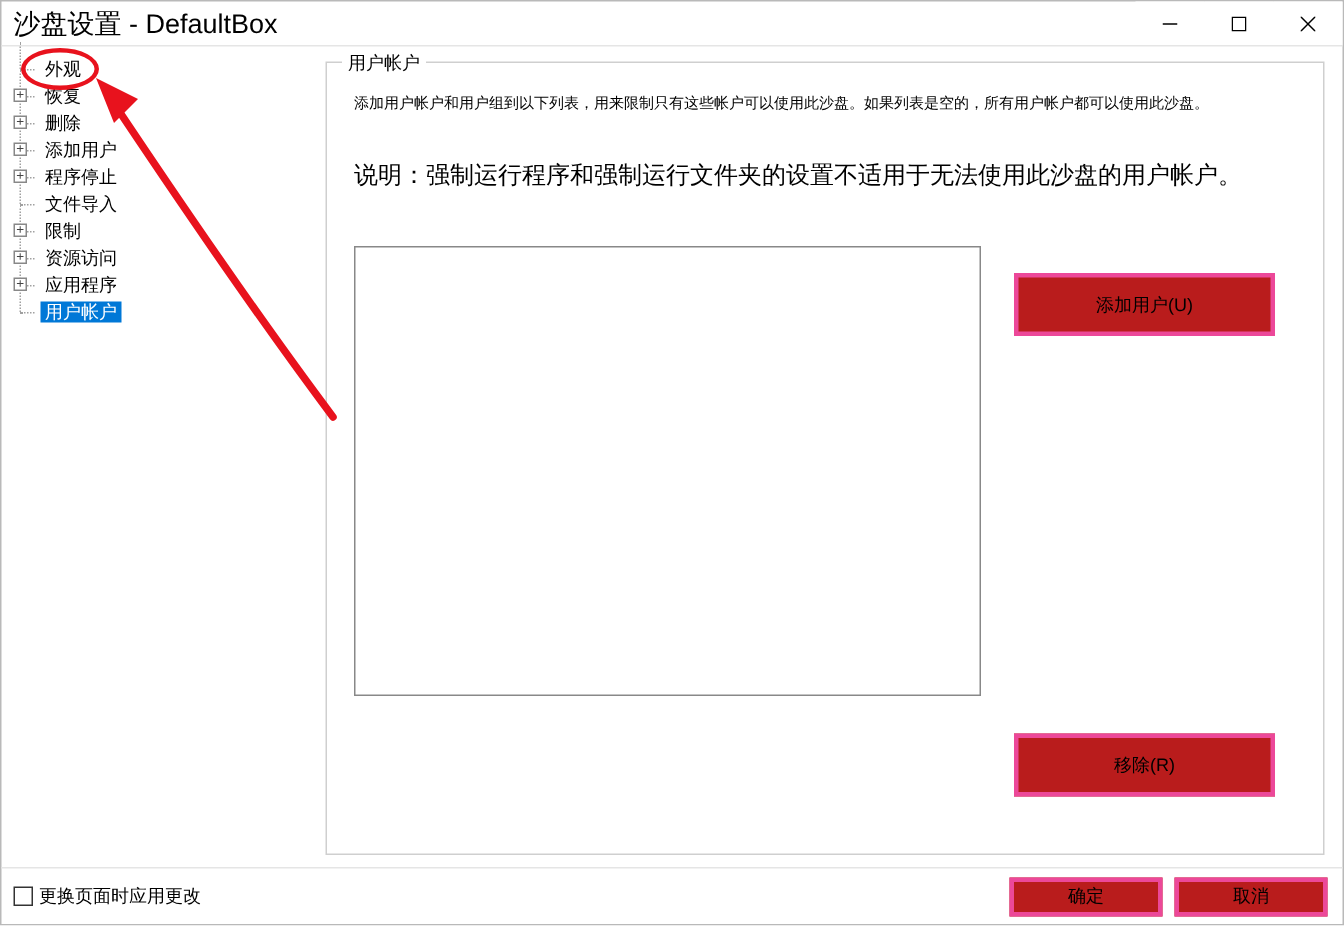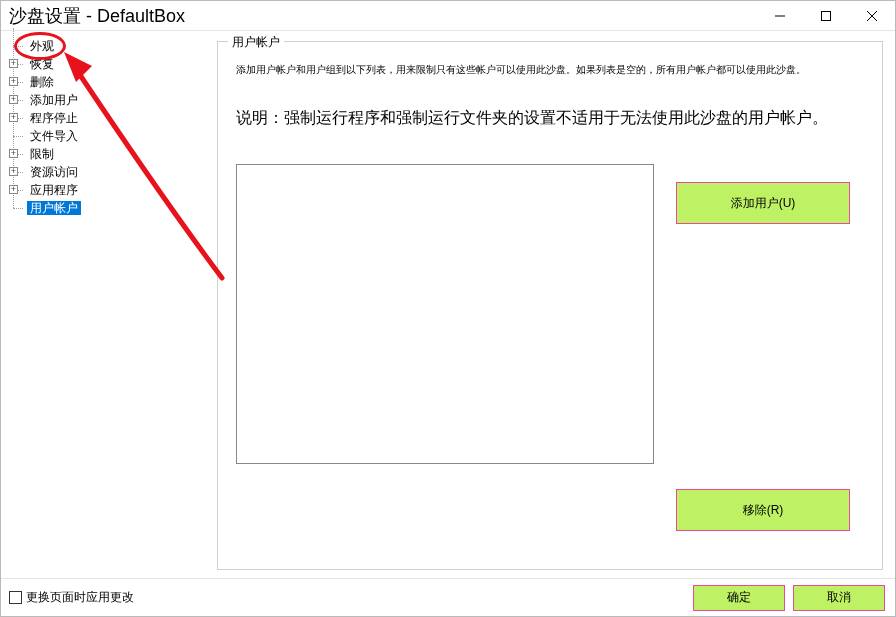--- a/index.html
+++ b/index.html
@@ -22,26 +22,26 @@
   .tree-label { padding: 0 3px; cursor: default; }
   .tree-label.selected { background: #0078d7; color: #fff; }
   .content { flex: 1; padding: 10px 12px 8px 8px; display: flex; }
   .fieldset { flex: 1; border: 1px solid #cfcfcf; position: relative; padding: 18px 18px 14px 18px; display: flex; flex-direction: column; }
   .legend { position: absolute; top: -8px; left: 10px; background: #fff; padding: 0 4px; font-size: 12px; }
   .desc { font-size: 10px; line-height: 20px; margin-bottom: 28px; }
   .note { font-size: 16px; line-height: 20px; margin-bottom: 36px; }
   .list-row { display: flex; gap: 22px; flex: 1; }
   .listbox { width: 418px; height: 300px; border: 1px solid #888; background: #fff; }
   .side-buttons { display: flex; flex-direction: column; justify-content: space-between; width: 174px; padding-top: 18px; padding-bottom: 24px; }
-  .btn { height: 42px; border: 1px solid #ec4899; background: #bef264; font-size: 12px; cursor: default; display: flex; align-items: center; justify-content: center; }
+  .btn { height: 42px; border: 3px solid #ec4899; background: #b91c1c; font-size: 12px; cursor: default; display: flex; align-items: center; justify-content: center; }
   .footer { height: 38px; border-top: 1px solid #e5e5e5; display: flex; align-items: center; justify-content: space-between; padding: 0 10px 0 8px; gap: 8px; }
   .footer-left { display: flex; align-items: center; gap: 4px; }
   .chk { width: 13px; height: 13px; border: 1px solid #333; background: #fff; }
   .footer-right { display: flex; gap: 8px; }
-  .footer-right .btn { width: 92px; height: 26px; }
+  .footer-right .btn { width: 102px; height: 26px; }
   
   .anno { position: absolute; left: 6px; top: 30px; pointer-events: none; z-index: 50; }
   .anno-ellipse { position: absolute; left: 8px; top: 2px; width: 52px; height: 28px; border: 3px solid #e8121d; border-radius: 50%; }
   .anno-arrow { position: absolute; left: 56px; top: 18px; }
 </style>
 </head>
 <body>
 
 <div class="window">
 

